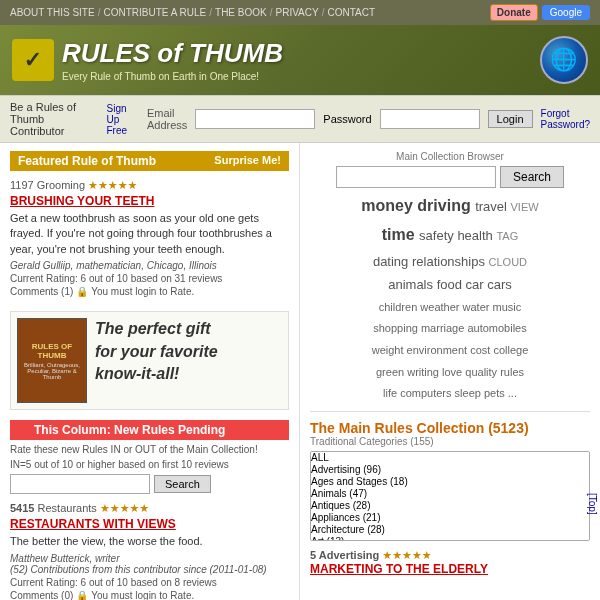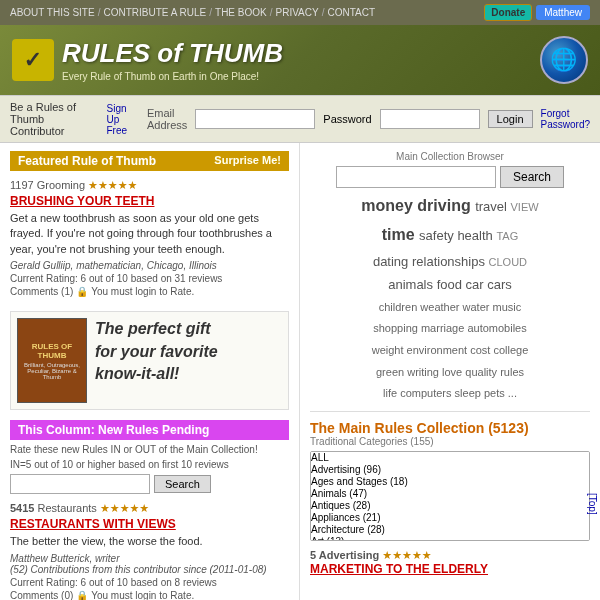--- a/index.html
+++ b/index.html
@@ -16,21 +16,21 @@
       gap: 0;
     }
     #top-nav a {
       color: #ddd;
       text-decoration: none;
       font-size: 10px;
     }
     #top-nav span { color: #aaa; margin: 0 3px; }
     .donate-btn {
       margin-left: auto;
-      background: #14b8a6;
+      background: #fca5a5;
       border: 1px solid #b8860b;
       border-radius: 3px;
       padding: 2px 6px;
       font-size: 10px;
       font-weight: bold;
       color: #333;
       cursor: pointer;
     }
     .google-btn {
       background: #4285f4;
@@ -154,25 +154,25 @@
       padding: 4px;
     }
     .book-cover-text { color: #f0d070; font-size: 8px; text-align: center; font-weight: bold; }
     .book-cover-sub { color: #ddd; font-size: 6px; text-align: center; margin-top: 2px; }
     .book-ad-text { font-size: 16px; color: #666; font-style: italic; line-height: 1.4; }
     .book-ad-text span { color: #333; font-weight: bold; }
 
     
     .new-rules-section { margin-top: 8px; }
     .new-rules-header {
-      background: #d946ef;
+      background: #ef4444;
       color: white;
       font-size: 12px;
       font-weight: bold;
-      padding: 3px 8px;
+      padding: 3px 24px;
       margin-bottom: 4px;
     }
     .new-rules-desc { font-size: 10px; color: #555; margin-bottom: 4px; }
     .search-row { display: flex; gap: 4px; align-items: center; margin-bottom: 8px; }
     .search-row input { border: 1px solid #aaa; padding: 2px 5px; font-size: 11px; width: 140px; height: 20px; }
     .search-row button { background: #ddd; border: 1px solid #999; padding: 2px 10px; font-size: 11px; cursor: pointer; }
 
     
     #right-col { width: 300px; padding: 8px 10px; }
 
@@ -213,21 +213,21 @@
   <a>ABOUT THIS SITE</a>
   <span> / </span>
   <a>CONTRIBUTE A RULE</a>
   <span> / </span>
   <a>THE BOOK</a>
   <span> / </span>
   <a>PRIVACY</a>
   <span> / </span>
   <a>CONTACT</a>
   <button class="donate-btn">Donate</button>
-  <button class="google-btn">Matthew</button>
+  <button class="google-btn">Google</button>
 </div>
 
 <div id="header">
   <div id="logo-area">
     <div id="checkmark-icon">✓</div>
     <div id="logo-text">
       <div id="logo-title">
         <span class="rules">RULES of THUMB</span>
       </div>
       <div id="logo-sub">Every Rule of Thumb on Earth in One Place!</div>

